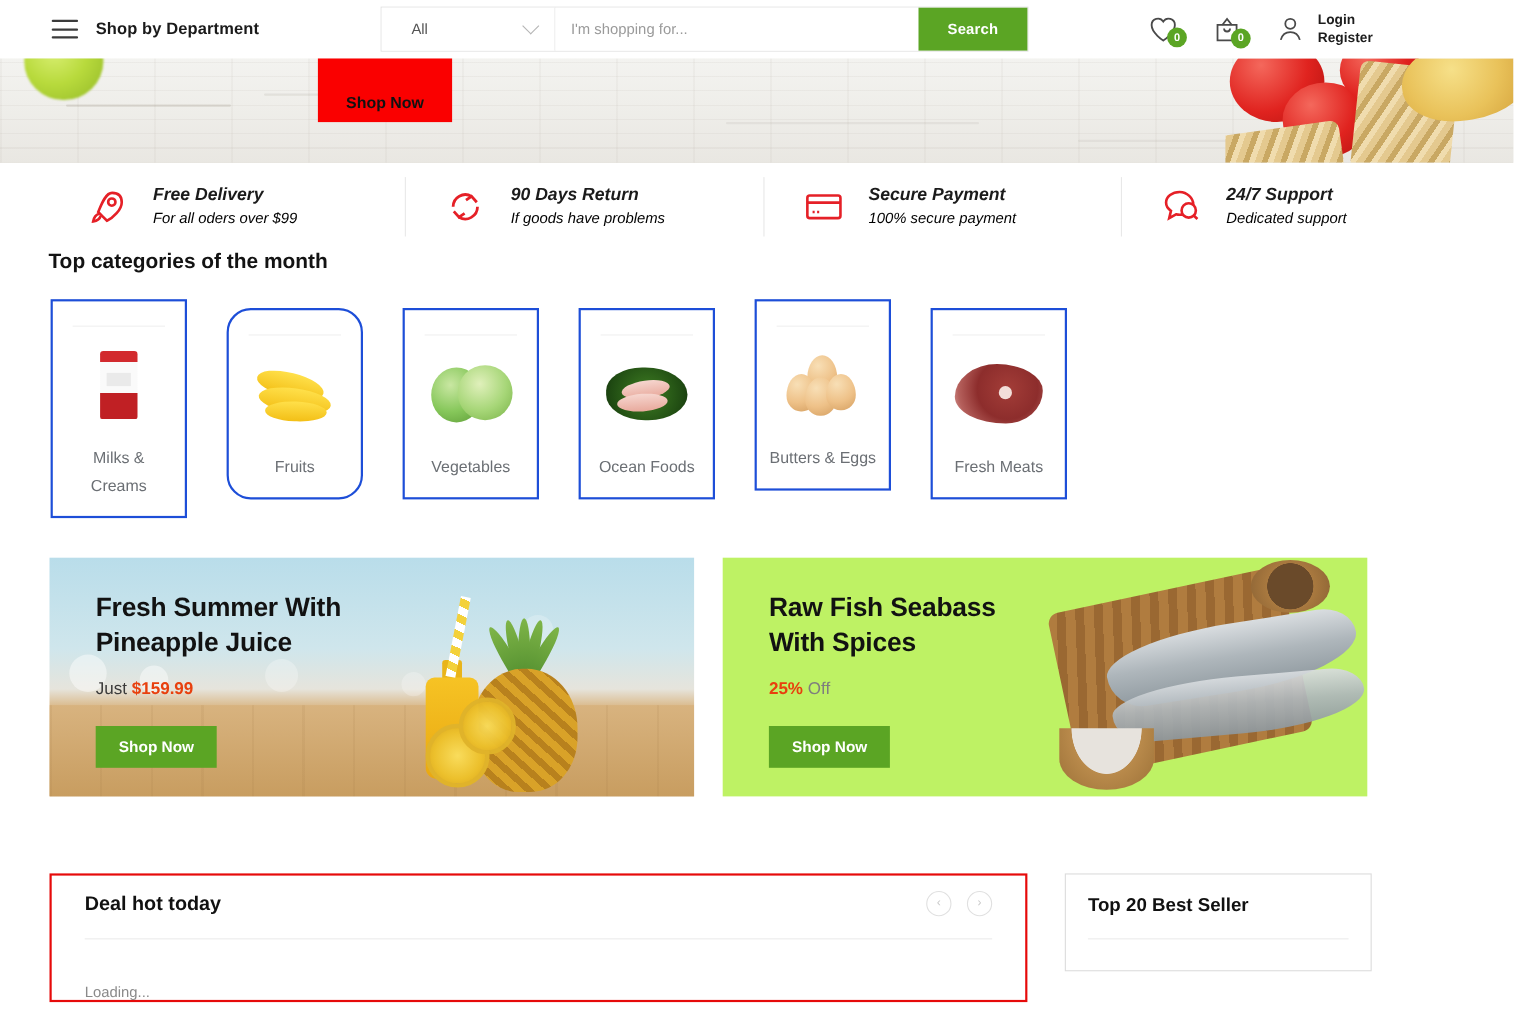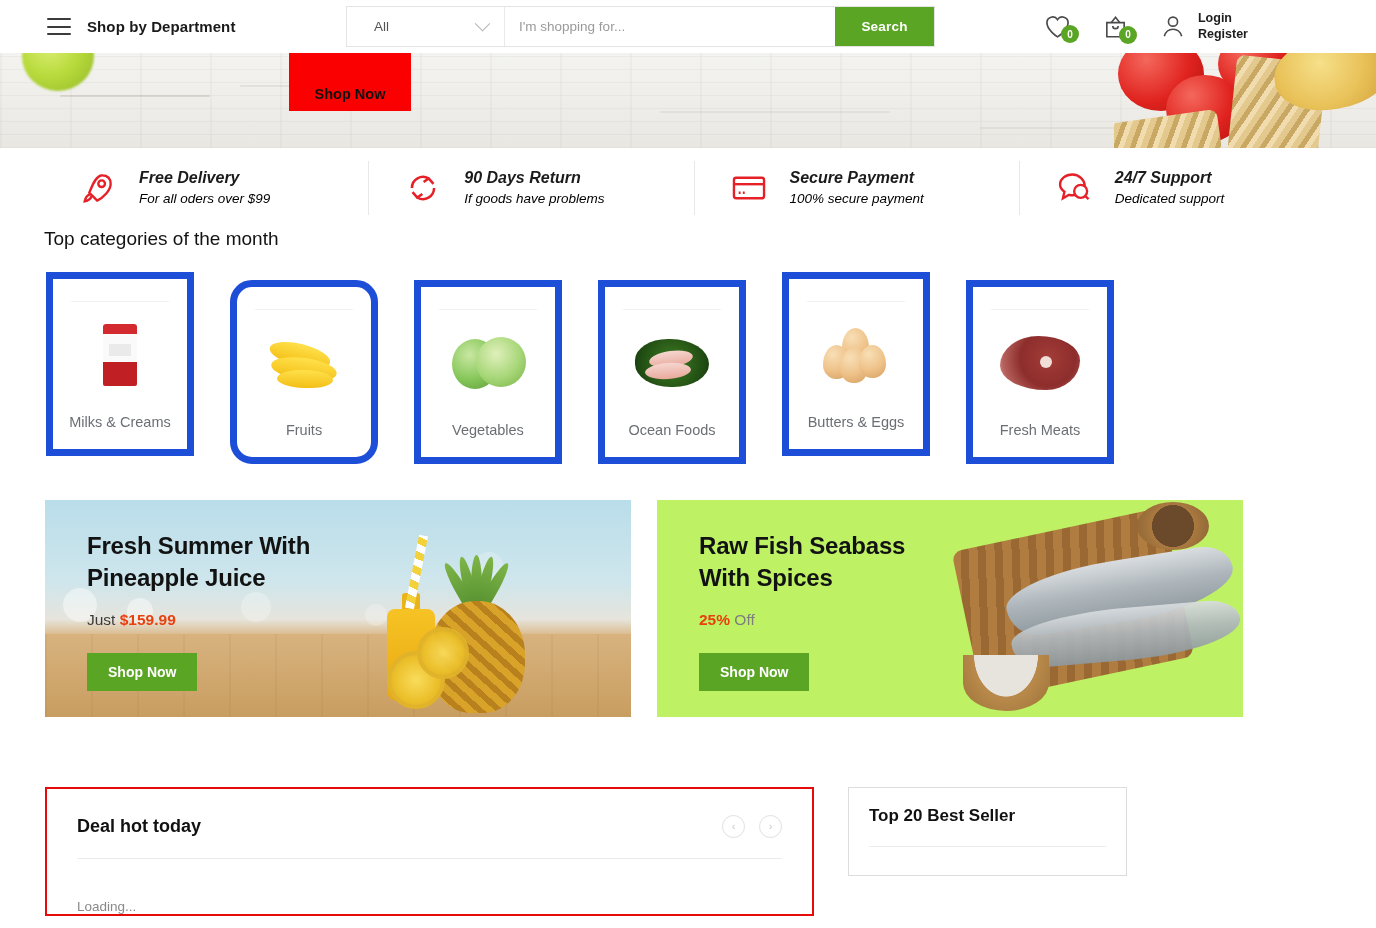--- a/index.html
+++ b/index.html
@@ -203,33 +203,33 @@
   }
   .feature:not(:last-child) { border-right: 1px solid #e8e8e8; }
   .feature:first-child { padding-left: 34px; }
   .feat-text .t { font-size: 16px; font-weight: bold; color: #1b1b1b; line-height: 1.45; }
   .feat-text .s { font-size: 13.5px; color: #000000; line-height: 1.5; }
   .feat-icon { width: 40px; height: 40px; display:flex; align-items:center; justify-content:center; flex: none; }
 
   
   .sec-title {
     font-size: 19px;
-    font-weight: normal;
+    font-weight: bold;
     color: #131313;
     margin: 5px 0 0 44px;
   }
   .cat-row {
     display: flex;
     align-items: flex-start;
     gap: 36px;
     margin: 22px 0 0 46px;
   }
   .cat-card {
-    width: 148px;
-    border: 7px solid #1d4ed8;
+    width: 124px;
+    border: 2px solid #1d4ed8;
     background: #fff;
     padding: 22px 10px 14px;
     text-align: center;
     cursor: pointer;
   }
   .cat-card .sep { height: 1px; background: #f0f0f0; margin: 0 8px 14px; }
   .cat-img { height: 78px; display: flex; align-items: center; justify-content: center; }
   .cat-name { font-size: 14.5px; color: #6b6f74; line-height: 1.72; margin-top: 16px; }
 
   
@@ -296,21 +296,21 @@
   .slices i { position: absolute; border-radius: 50%; background: radial-gradient(circle, #f9dc5c 0%, #ecc02c 60%, #d8a41c 100%); border: 4px solid #e0b32a; }
   .fishboard { position: absolute; right: 0; top: 0; width: 298px; height: 217px; z-index: 2; }
   .board { position: absolute; right: 62px; top: 28px; width: 216px; height: 152px; background: repeating-linear-gradient(100deg,#b07c3f 0 9px,#9a6832 9px 17px); border-radius: 10px; transform: rotate(-12deg); }
   .fish { position: absolute; right: 8px; top: 60px; width: 230px; height: 62px; background: linear-gradient(180deg,#d9dde0 0%, #aeb6bb 48%, #8e989e 100%); border-radius: 50% 14% 50% 14% / 50% 40% 60% 50%; transform: rotate(-9deg); }
   .fish2 { top: 108px; right: 2px; transform: rotate(-5deg); height: 52px; opacity: .92; }
   .bowl { position: absolute; left: 18px; bottom: 6px; width: 86px; height: 56px; border-radius: 0 0 50% 50%; background: radial-gradient(ellipse at 50% 0%, #e7e3dd 0 52%, #b98a4b 53%, #9c7138 100%); }
   .bowl2 { left: auto; right: 34px; top: 2px; bottom: auto; width: 72px; height: 48px; border-radius: 50%; background: radial-gradient(circle, #6a4a2a 0 48%, #a9793f 49%, #8a6234 100%); }
 
   
   .lower { display: flex; gap: 34px; margin: 70px 0 0 45px; }
-  .deal-box { width: 769px; border: 2px solid #e60a0a; background: #fff; padding: 26px 30px 0; }
+  .deal-box { width: 889px; border: 2px solid #e60a0a; background: #fff; padding: 14px 30px 0; }
   .deal-head { display: flex; align-items: center; justify-content: space-between; }
   .deal-title { font-size: 18px; font-weight: bold; color: #111; }
   .arrows { display: flex; gap: 14px; }
   .arrow {
     width: 23px; height: 23px; border-radius: 50%;
     border: 1px solid #e0e0e0; color: #c9c9c9;
     display: flex; align-items: center; justify-content: center;
     font-size: 11px; cursor: pointer; background: #fff;
   }
   .deal-div { height: 1px; background: #ececec; margin: 20px 0 0; }

